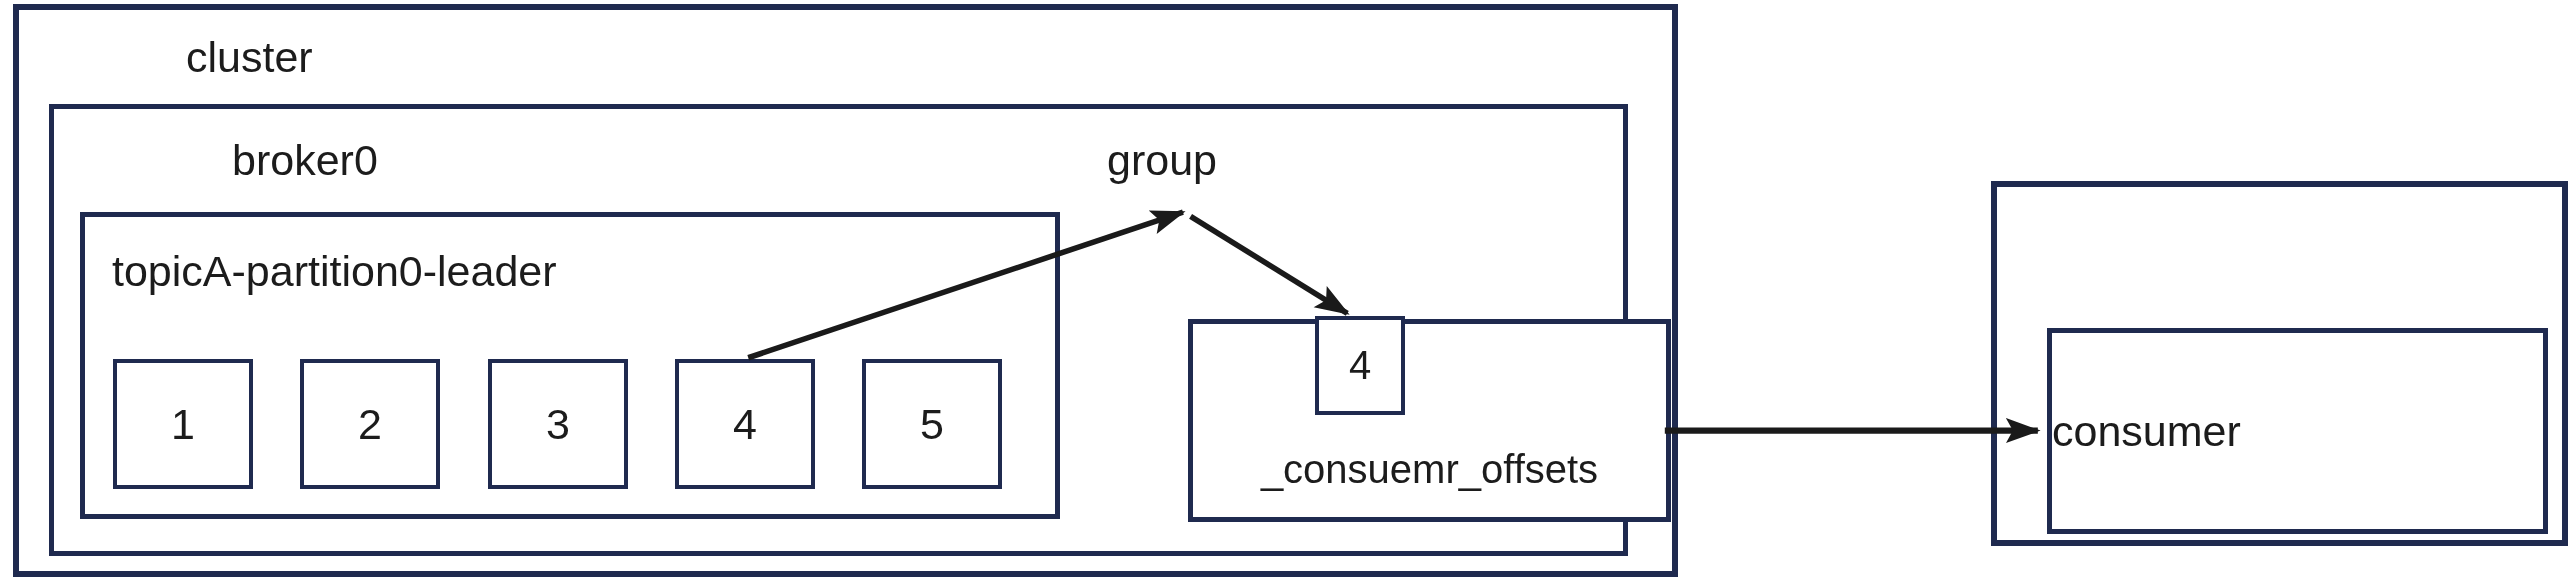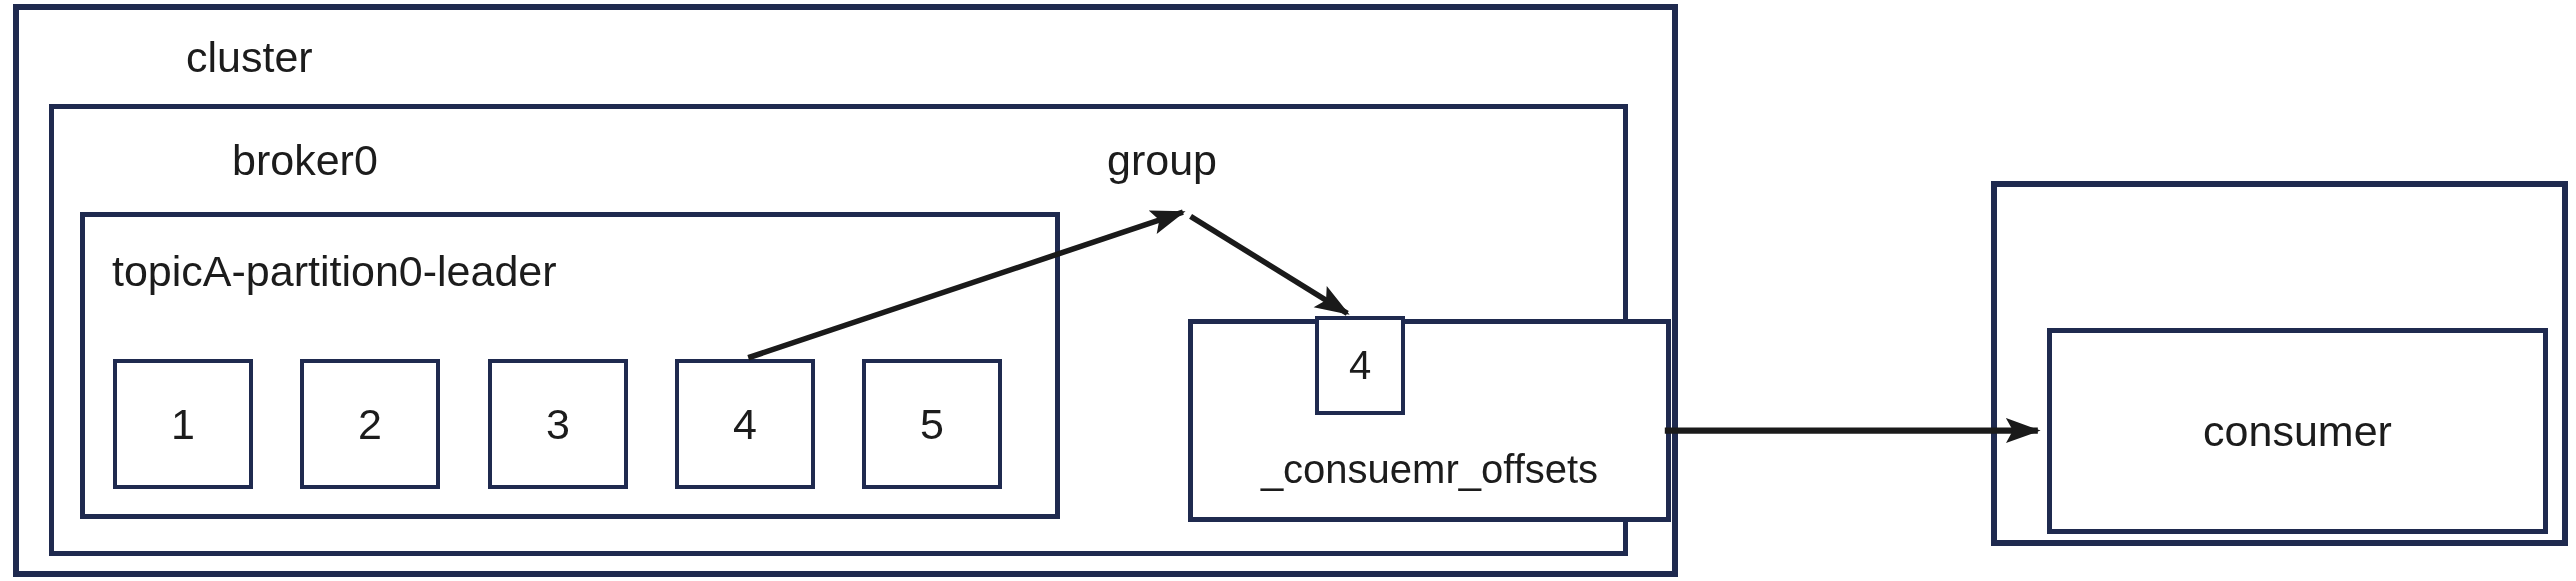--- a/index.html
+++ b/index.html
@@ -75,21 +75,21 @@
     align-items: center;
     justify-content: center;
     font-size: 40px;
     z-index: 5;
   }
   
   #group-box   { left: 1991px; top: 181px; width: 577px; height: 365px; }
   #group-label { left: 0; right: 0; top: 207px; text-align: center; position: absolute; font-size: 43px; }
   #consumer-box {
     left: 2047px; top: 328px; width: 501px; height: 206px;
-    display: flex; align-items: center; justify-content: center;
+    display: flex; align-items: center; justify-content: flex-start;
   }
   #consumer-label { font-size: 43px; white-space: nowrap; }
   
   #arrows {
     position: absolute;
     left: 0; top: 0;
     width: 2576px; height: 581px;
     z-index: 10;
     pointer-events: none;
   }

